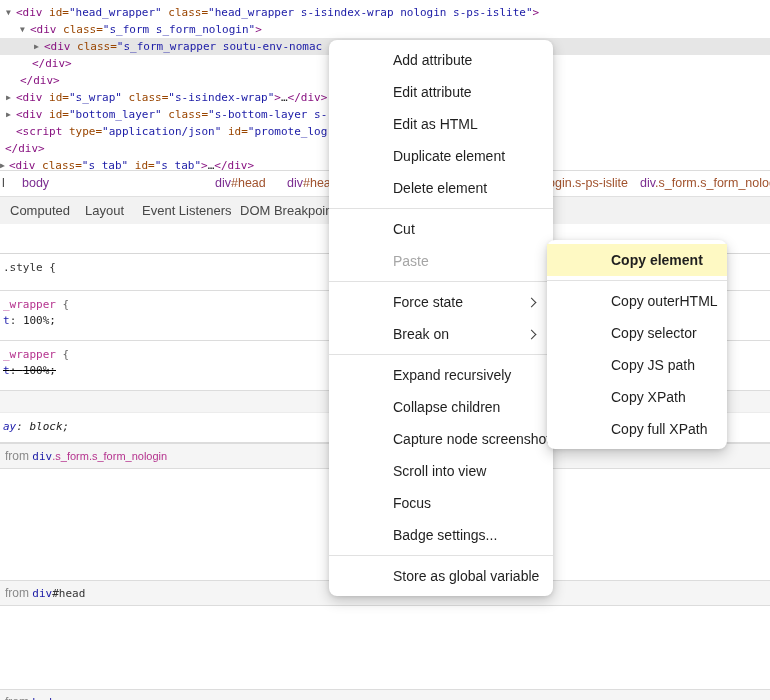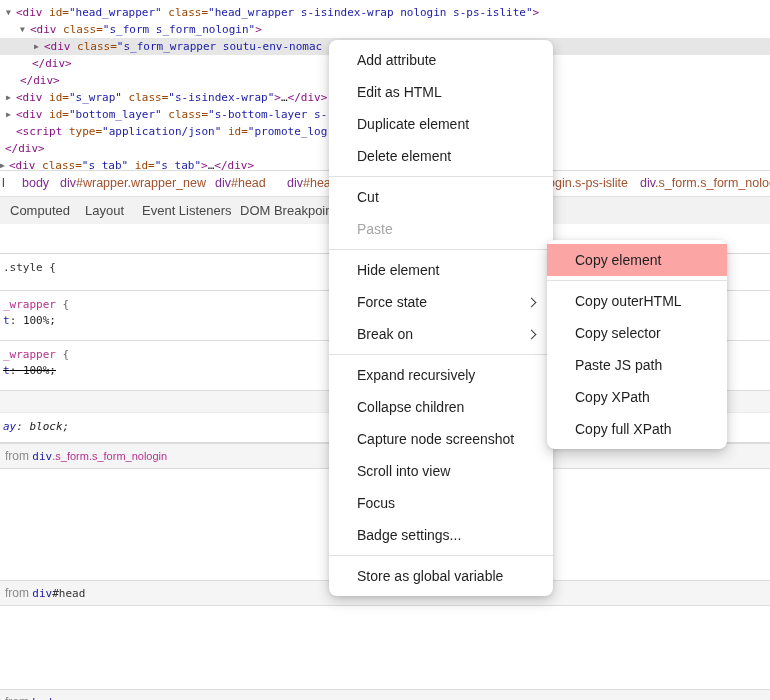--- a/index.html
+++ b/index.html
@@ -43,24 +43,24 @@
   .s-sel{color:#b5338e}.s-brace{color:#666}.s-prop{color:#1b1bab}.s-val{color:#222}
   .s-plain{color:#333}.s-tag2{color:#1a1aa6;font-family:"DejaVu Sans Mono",monospace;}
   .s-dark{color:#333;font-family:"DejaVu Sans Mono",monospace;}
   .s-from{color:#8a8a8a;font-family:"Liberation Sans",sans-serif;font-size:12px;margin-top:15px;}
 
   
   .menu{position:absolute;background:#fff;border-radius:8px;padding:4px 0;
         box-shadow:0 5px 14px rgba(0,0,0,.20),0 1px 4px rgba(0,0,0,.10);}
   #context-menu{left:329px;top:40px;width:224px;z-index:10;}
   #copy-submenu{left:547px;top:240px;width:180px;z-index:11;}
-  .menu-item{position:relative;height:32px;line-height:32px;padding-left:28px;
+  .menu-item{position:relative;height:32px;line-height:32px;padding-left:64px;
              font-size:14px;color:#1f1f1f;white-space:pre;cursor:default;}
   .menu-item.hl{background:#f0f0f0;}
-  .menu-item.hl2{background:#fca5a5;}
+  .menu-item.hl2{background:#fef9c3;font-weight:bold;}
   .menu-item.disabled{color:#a6a6a6;}
   .menu-sep{height:1px;background:#e1e1e1;margin:4px 0;}
   .chev{position:absolute;right:18px;top:13px;width:7px;height:7px;
         border-top:1.3px solid #3c3c3c;border-right:1.3px solid #3c3c3c;transform:rotate(45deg);}
 </style>
 </head>
 <body>
 
 <div id="dom-pane">
     <div class="dom-row" style="top: 4px;"><span class="dom-arrow" style="left: 6px;">▼</span><span class="dom-text" style="left: 16px;"><span class="c-tag">&lt;div</span><span class="c-attr"> id=</span><span class="c-val">"head_wrapper"</span><span class="c-attr"> class=</span><span class="c-val">"head_wrapper s-isindex-wrap nologin s-ps-islite"</span><span class="c-tag">&gt;</span></span></div>
@@ -71,21 +71,20 @@
     <div class="dom-row" style="top: 89px;"><span class="dom-arrow" style="left: 6px;">▶</span><span class="dom-text" style="left: 16px;"><span class="c-tag">&lt;div</span><span class="c-attr"> id=</span><span class="c-val">"s_wrap"</span><span class="c-attr"> class=</span><span class="c-val">"s-isindex-wrap"</span><span class="c-tag">&gt;</span><span class="c-plain">…</span><span class="c-tag">&lt;/div&gt;</span></span></div>
     <div class="dom-row" style="top: 106px;"><span class="dom-arrow" style="left: 6px;">▶</span><span class="dom-text" style="left: 16px;"><span class="c-tag">&lt;div</span><span class="c-attr"> id=</span><span class="c-val">"bottom_layer"</span><span class="c-attr"> class=</span><span class="c-val">"s-bottom-layer s-</span></span></div>
     <div class="dom-row" style="top: 123px;"><span class="dom-text" style="left: 16px;"><span class="c-tag">&lt;script</span><span class="c-attr"> type=</span><span class="c-val">"application/json"</span><span class="c-attr"> id=</span><span class="c-val">"promote_log</span></span></div>
     <div class="dom-row" style="top: 140px;"><span class="dom-text" style="left: 5px;"><span class="c-tag">&lt;/div&gt;</span></span></div>
     <div class="dom-row" style="top: 157px;"><span class="dom-arrow" style="left: 0px;">▶</span><span class="dom-text" style="left: 9px;"><span class="c-tag">&lt;div</span><span class="c-attr"> class=</span><span class="c-val">"s_tab"</span><span class="c-attr"> id=</span><span class="c-val">"s_tab"</span><span class="c-tag">&gt;</span><span class="c-plain">…</span><span class="c-tag">&lt;/div&gt;</span></span></div>
   </div>
 
 <div id="crumb-bar">
     <div class="crumb" style="left: 2px;"><span class="b-plain">l</span></div>
     <div class="crumb" style="left: 22px;"><span class="b-tag">body</span></div>
-    <div class="crumb" style="left: 60px;"><span class="b-tag">div</span><span class="b-suf">#wrapper.wrapper_new</span></div>
     <div class="crumb" style="left: 215px;"><span class="b-tag">div</span><span class="b-suf">#head</span></div>
     <div class="crumb" style="left: 287px;"><span class="b-tag">div</span><span class="b-suf">#head_wrapper</span></div>
     <div class="crumb" style="left: 548px;"><span class="b-suf">ogin.s-ps-islite</span></div>
     <div class="crumb" style="left: 640px;"><span class="b-tag">div</span><span class="b-suf">.s_form.s_form_nolog</span></div>
   </div>
 
 <div id="tab-bar">
     <div class="tab" style="left: 10px;">Computed</div>
     <div class="tab" style="left: 85px;">Layout</div>
     <div class="tab" style="left: 142px; text-align: center;">Event Listeners</div>
@@ -112,42 +111,42 @@
     </div>
     <div class="sec-inh" style="height: 26px;"><span class="s-from">from </span><span class="s-tag2">div</span><span class="s-sel">.s_form.s_form_nologin</span></div>
     <div class="sec-gap" style="height: 111px;"></div>
     <div class="sec-inh" style="height: 26px;"><span class="s-from">from </span><span class="s-tag2">div</span><span class="s-dark">#head</span></div>
     <div class="sec-gap" style="height: 83px;"></div>
     <div class="sec-inh" style="height: 12px;"><span class="s-from">from </span><span class="s-tag2">body</span></div>
   </div>
 
 <div id="context-menu" class="menu">
     <div class="menu-item">Add attribute</div>
+    <div class="menu-item">Edit attribute</div>
     <div class="menu-item">Edit as HTML</div>
     <div class="menu-item">Duplicate element</div>
     <div class="menu-item">Delete element</div>
     <div class="menu-sep"></div>
     <div class="menu-item">Cut</div>
     <div class="menu-item disabled">Paste</div>
     <div class="menu-sep"></div>
-    <div class="menu-item">Hide element</div>
     <div class="menu-item">Force state<span class="chev"></span></div>
     <div class="menu-item">Break on<span class="chev"></span></div>
     <div class="menu-sep"></div>
     <div class="menu-item">Expand recursively</div>
     <div class="menu-item">Collapse children</div>
     <div class="menu-item">Capture node screenshot</div>
     <div class="menu-item">Scroll into view</div>
     <div class="menu-item">Focus</div>
     <div class="menu-item">Badge settings...</div>
     <div class="menu-sep"></div>
     <div class="menu-item">Store as global variable</div>
   </div>
 
 <div id="copy-submenu" class="menu">
     <div class="menu-item hl2">Copy element</div>
     <div class="menu-sep"></div>
     <div class="menu-item">Copy outerHTML</div>
     <div class="menu-item">Copy selector</div>
-    <div class="menu-item">Paste JS path</div>
+    <div class="menu-item">Copy JS path</div>
     <div class="menu-item">Copy XPath</div>
     <div class="menu-item">Copy full XPath</div>
   </div>
 
 </body></html>

